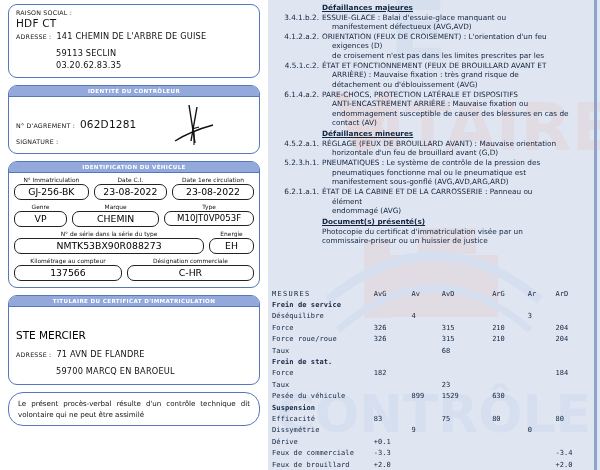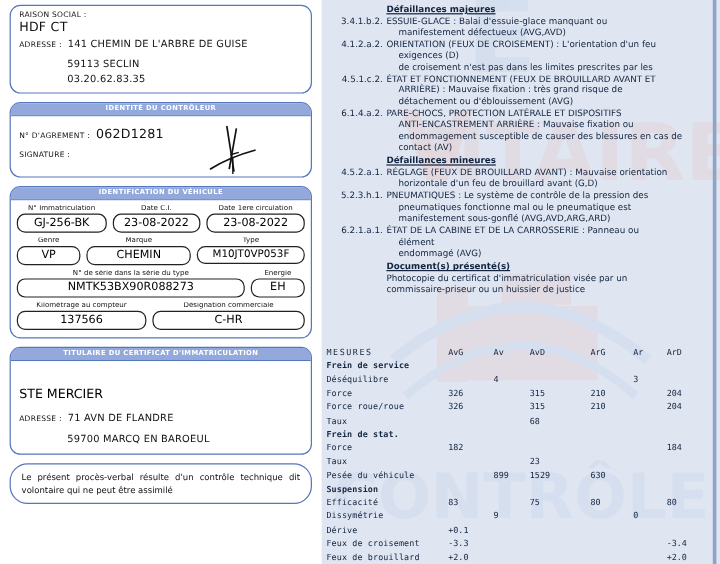--- a/index.html
+++ b/index.html
@@ -46,20 +46,21 @@
 
   .lbl {
     font-size: 6.3px;
     color: #111;
     letter-spacing: 0.2px;
   }
   .big {
     font-size: 10.5px;
     color: #111;
     letter-spacing: 0.2px;
+    margin-top: 12px;
   }
   .med {
     font-size: 8.2px;
     color: #111;
     letter-spacing: 0.2px;
   }
   .row-inline { display: flex; align-items: baseline; gap: 5px; }
 
   
   #company-panel .panel-body { padding: 4px 7px 7px; }
@@ -550,21 +551,21 @@
         <tr>
           <td class="m-name">Dérive</td>
           <td class="m-col c-avg">+0.1</td>
           <td class="m-col c-av"></td>
           <td class="m-col c-avd"></td>
           <td class="m-col c-arg"></td>
           <td class="m-col c-ar"></td>
           <td class="m-col c-ard"></td>
         </tr>
         <tr>
-          <td class="m-name">Feux de croisement</td>
+          <td class="m-name">Feux de commerciale</td>
           <td class="m-col c-avg">-3.3</td>
           <td class="m-col c-av"></td>
           <td class="m-col c-avd"></td>
           <td class="m-col c-arg"></td>
           <td class="m-col c-ar"></td>
           <td class="m-col c-ard">-3.4</td>
         </tr>
         <tr>
           <td class="m-name">Feux de brouillard</td>
           <td class="m-col c-avg">+2.0</td>

